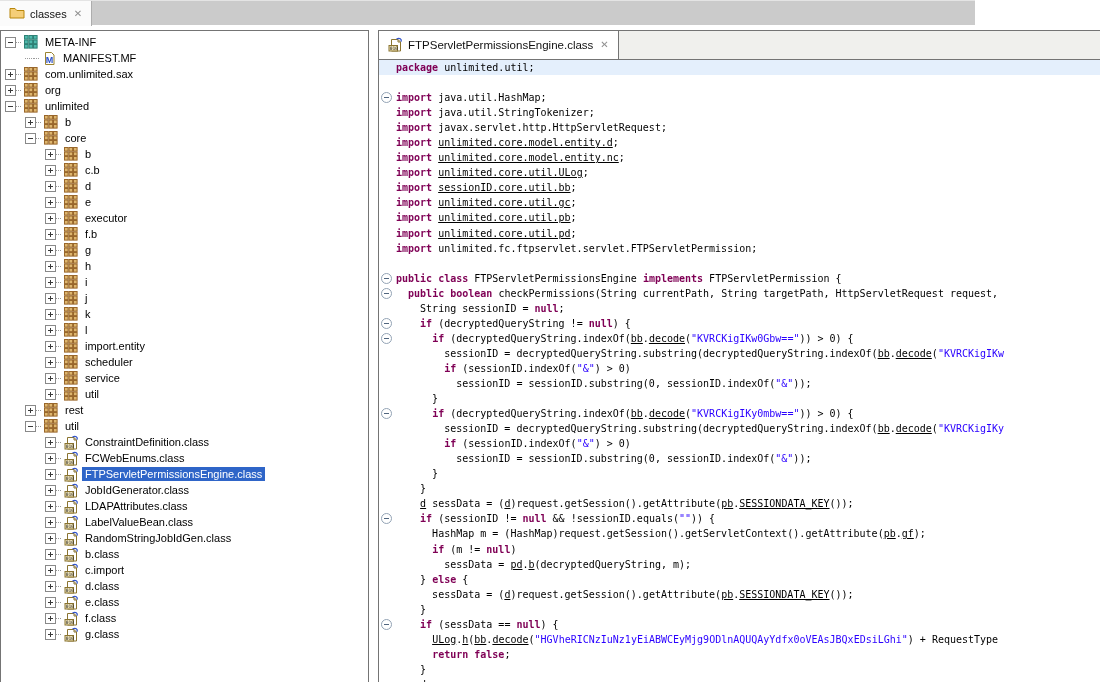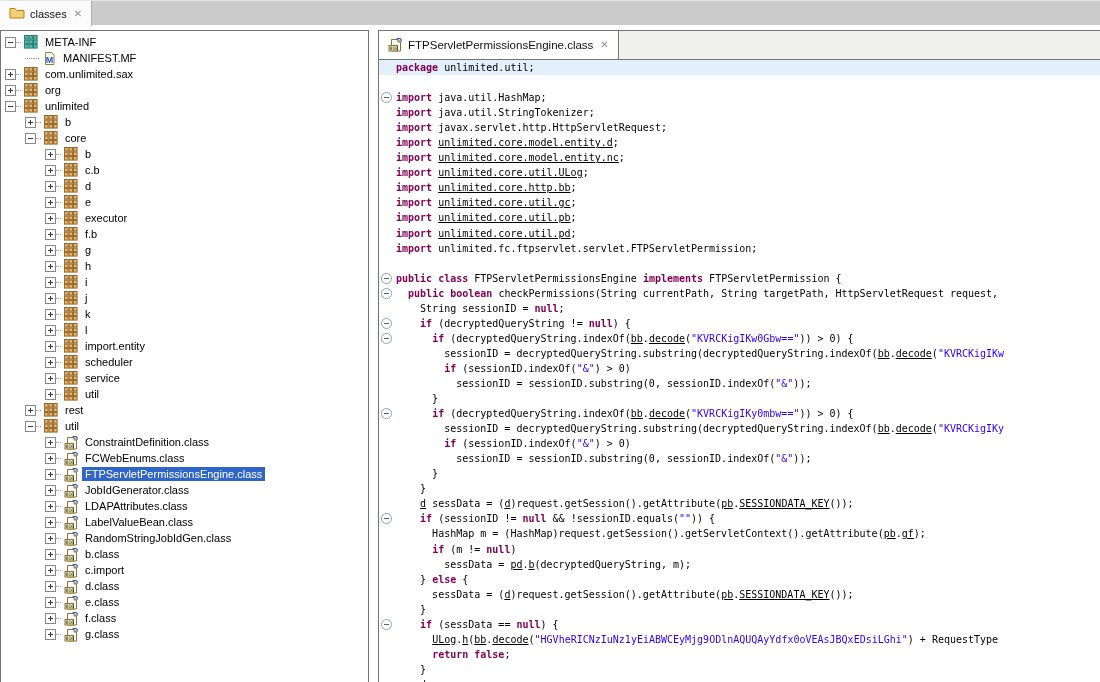--- a/index.html
+++ b/index.html
@@ -1,20 +1,20 @@
 <!DOCTYPE html>
 <html><head>
 <meta charset="utf-8">
 <style>
   html,body{margin:0;padding:0;}
   body{width:1100px;height:682px;overflow:hidden;background:#fff;
        font-family:"Liberation Sans",sans-serif;position:relative;}
 
   
-  .topbar{position:absolute;left:0;top:0;width:1100px;height:25px;background:#CBCBCB;
+  .topbar{position:absolute;left:0;top:0;width:975px;height:25px;background:#CBCBCB;
           border-top:1px solid #e4e4e4;box-sizing:border-box;}
   .app-tab{position:absolute;left:0;top:0;height:25px;background:#FBFBFB;
            display:flex;align-items:center;gap:5px;padding:0 9px;
            border-right:1px solid #ADADAD;font-size:11px;color:#111;}
   .close-x{color:#8F8F8F;font-size:10px;line-height:10px;padding-left:2px;cursor:default;}
 
   
   .tree-panel{position:absolute;left:0;top:30px;width:369px;height:652px;
               border:1px solid #747474;border-bottom:none;box-sizing:border-box;
               background:#fff;overflow:hidden;}
@@ -777,21 +777,21 @@
       <div class="cl">
         <span class="gut"></span>
         <span class="ct"><span class="tk-k">import</span><span class="tk-p"> </span><span class="tk-l">unlimited.core.model.entity.nc</span><span class="tk-p">;</span></span>
       </div>
       <div class="cl">
         <span class="gut"></span>
         <span class="ct"><span class="tk-k">import</span><span class="tk-p"> </span><span class="tk-l">unlimited.core.util.ULog</span><span class="tk-p">;</span></span>
       </div>
       <div class="cl">
         <span class="gut"></span>
-        <span class="ct"><span class="tk-k">import</span><span class="tk-p"> </span><span class="tk-l">unlimited.core.http.bb</span><span class="tk-p">;</span></span>
+        <span class="ct"><span class="tk-k">import</span><span class="tk-p"> </span><span class="tk-l">sessionID.core.util.bb</span><span class="tk-p">;</span></span>
       </div>
       <div class="cl">
         <span class="gut"></span>
         <span class="ct"><span class="tk-k">import</span><span class="tk-p"> </span><span class="tk-l">unlimited.core.util.gc</span><span class="tk-p">;</span></span>
       </div>
       <div class="cl">
         <span class="gut"></span>
         <span class="ct"><span class="tk-k">import</span><span class="tk-p"> </span><span class="tk-l">unlimited.core.util.pb</span><span class="tk-p">;</span></span>
       </div>
       <div class="cl">

